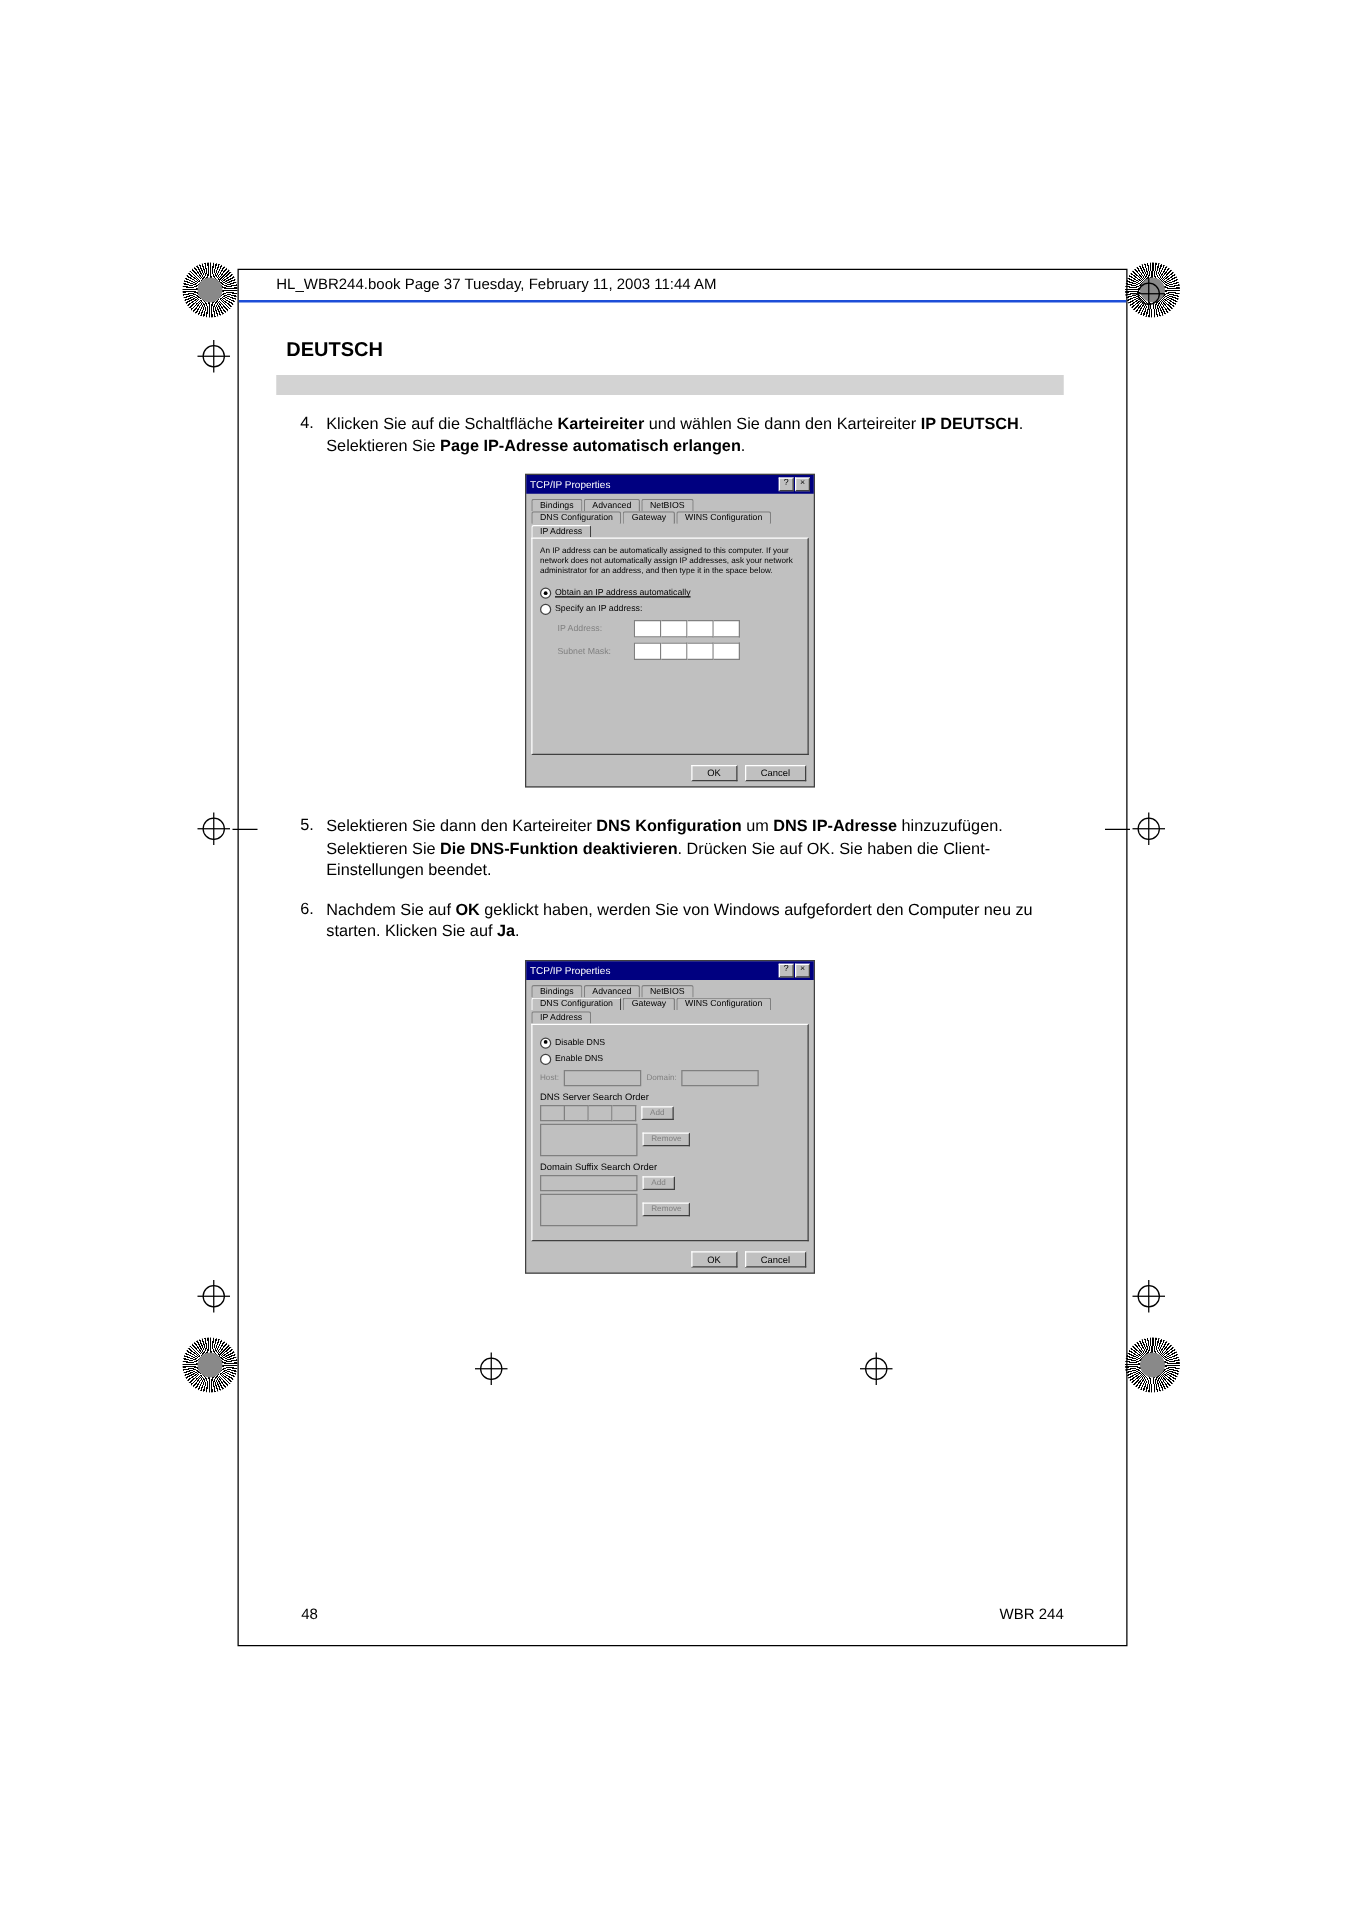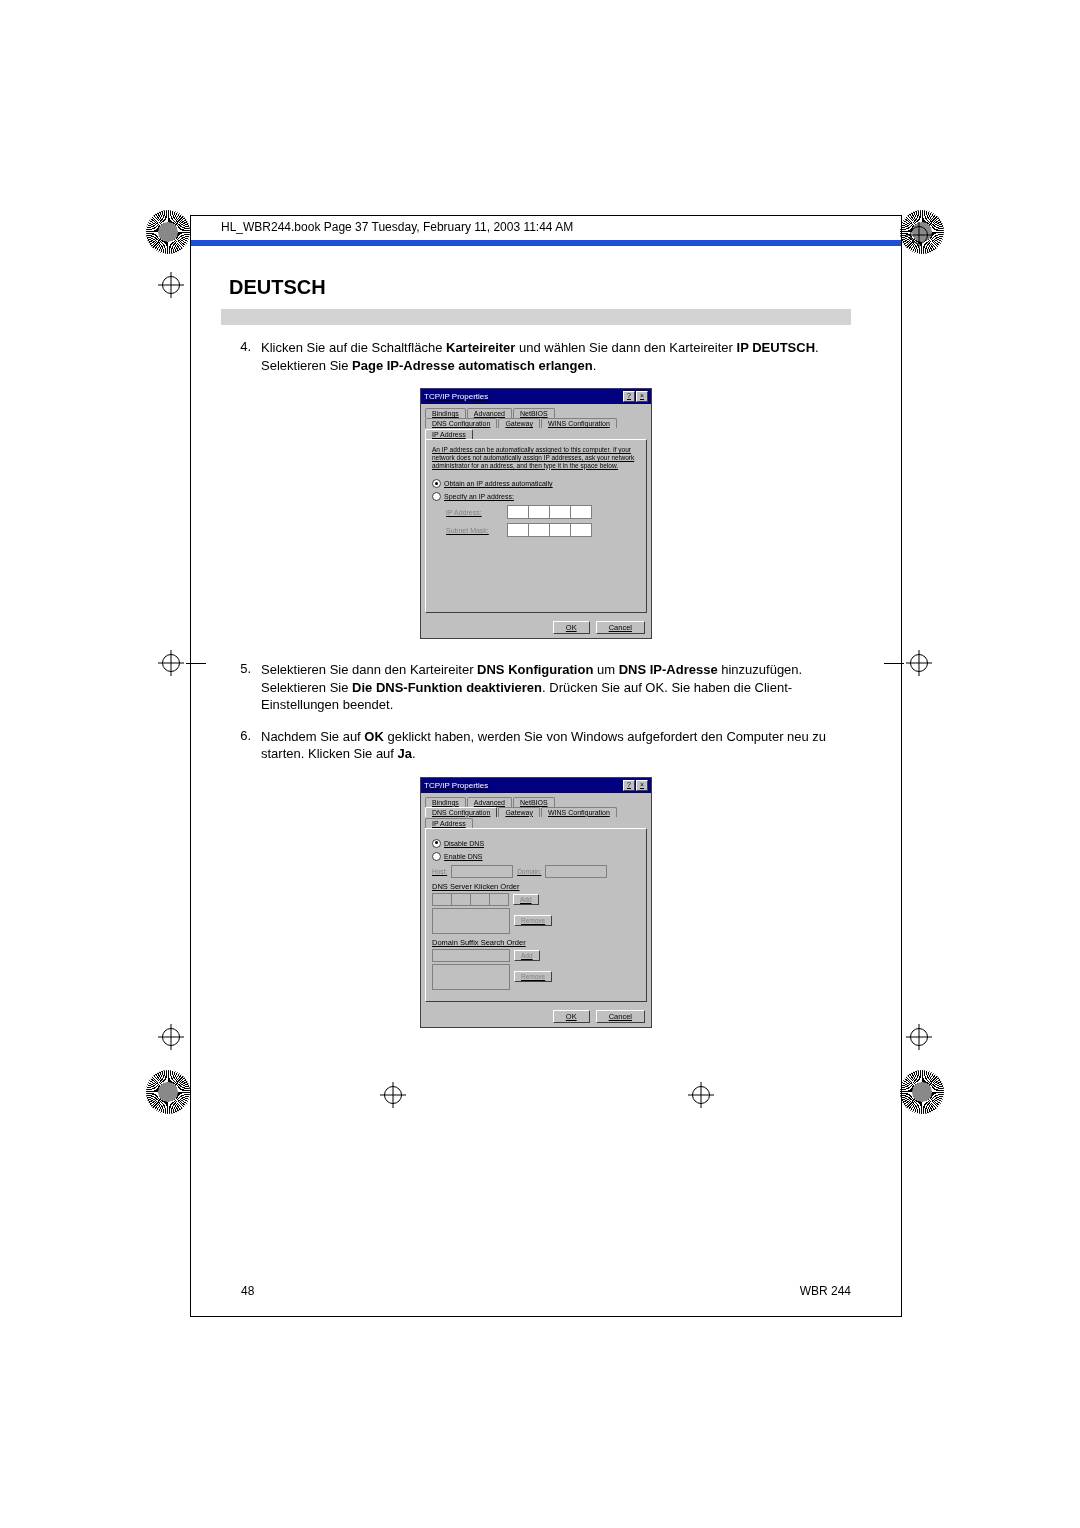--- a/index.html
+++ b/index.html
@@ -16,31 +16,31 @@
   .page-frame {
     position: absolute;
     left: 190px;
     top: 215px;
     width: 710px;
     height: 1100px;
     border: 1px solid #000;
     padding: 0;
   }
   .header-line {
-    border-bottom: 6px solid #1d4ed8;
+    border-bottom: 2px solid #1d4ed8;
     padding: 4px 10px 6px 30px;
     font-size: 12px;
     margin: 0 0 30px 0;
   }
   .content {
     padding: 0 50px 0 30px;
   }
   .section-title {
     font-weight: bold;
-    font-size: 20px;
+    font-size: 16px;
     margin: 6px 0 10px 8px;
   }
   .grey-bar {
     background: #d3d3d3;
     height: 16px;
     width: 100%;
     margin-bottom: 14px;
   }
   ol.steps {
     list-style: none;
@@ -58,21 +58,20 @@
     padding-right: 10px;
   }
   ol.steps li .txt {
     flex: 1;
     line-height: 1.35;
   }
   .dialog-wrap {
     display: flex;
     justify-content: center;
     margin: 14px 0 22px 0;
-    text-decoration: underline;
   }
   
   .win {
     width: 230px;
     background: #c0c0c0;
     border: 1px solid #404040;
     font-size: 7.5px;
     color: #000;
   }
   .win .titlebar {
@@ -347,21 +346,21 @@
               <span class="r"></span>
               <span>Enable DNS</span>
             </div>
           <div class="dns-row">
             <span style="font-size:6.5px;color:#808080;">Host:</span>
             <span class="greyfield" style="width:60px"></span>
             <span style="font-size:6.5px;color:#808080;">Domain:</span>
             <span class="greyfield" style="width:60px"></span>
           </div>
           <div class="dns-group">
-            <div class="lbl2">DNS Server Klicken Order</div>
+            <div class="lbl2">DNS Server Search Order</div>
             <div class="dns-row">
               <span class="boxes" style="display:flex;">
                   <span style="width:18px;height:11px;background:#c0c0c0;border:1px solid #808080;"></span>
                   <span style="width:18px;height:11px;background:#c0c0c0;border:1px solid #808080;border-left:none;"></span>
                   <span style="width:18px;height:11px;background:#c0c0c0;border:1px solid #808080;border-left:none;"></span>
                   <span style="width:18px;height:11px;background:#c0c0c0;border:1px solid #808080;border-left:none;"></span>
                 </span>
               <span class="sm-btn">Add</span>
             </div>
             <div class="dns-row">

